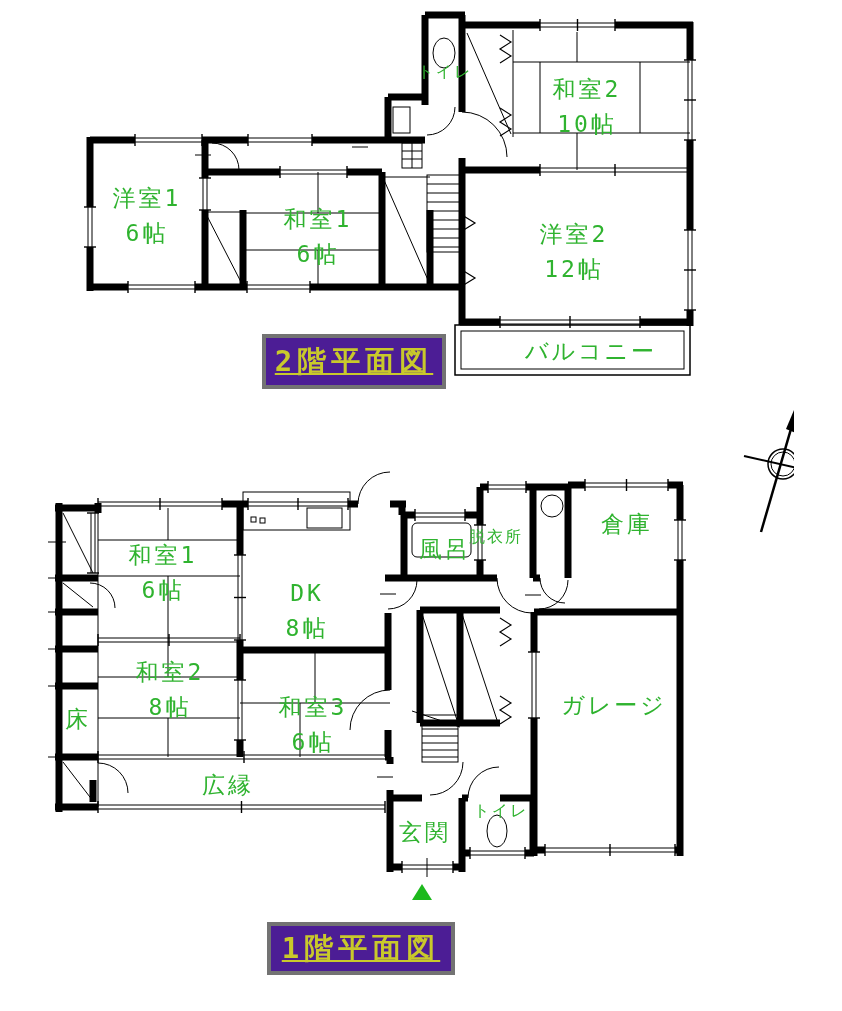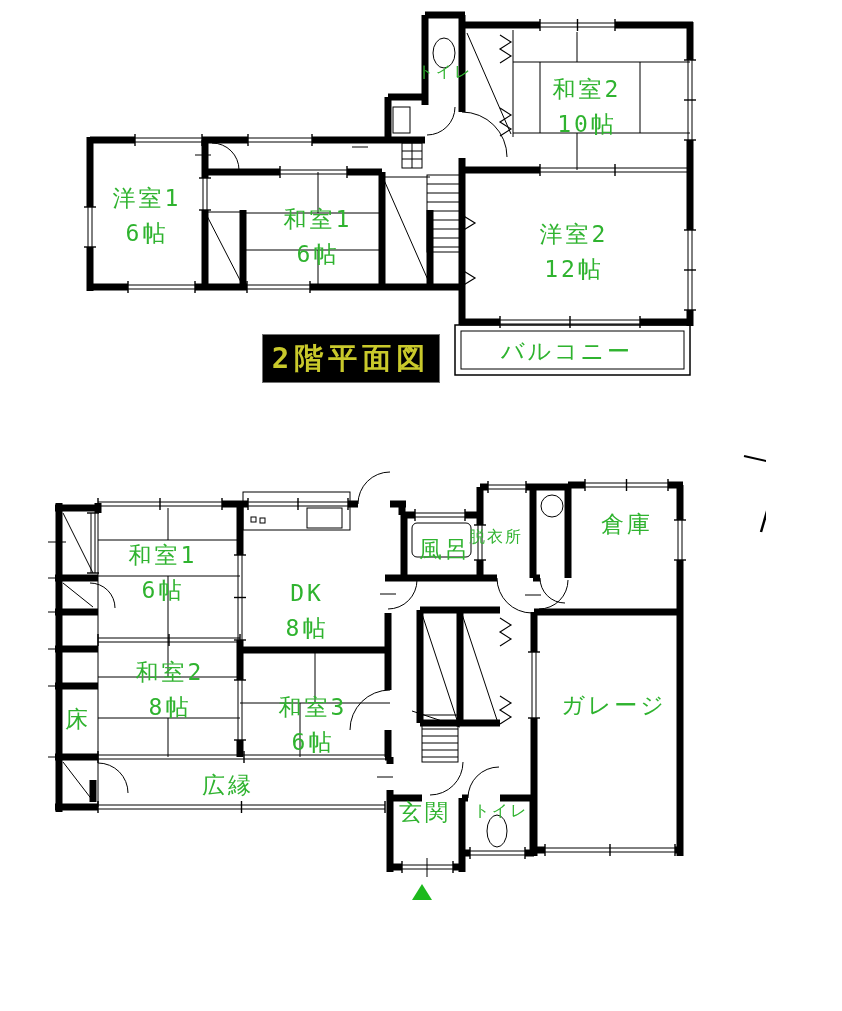--- a/index.html
+++ b/index.html
@@ -1,26 +1,26 @@
 <!DOCTYPE html>
 <html style="--green: #2fb32f; --yellow: #c9c92b;"><head>
 <meta charset="utf-8">
 <style>
   html,body{margin:0;padding:0;background:#ffffff;}
   #canvas{position:relative;width:766px;height:1011px;background:#ffffff;overflow:hidden;
-          font-family:"DejaVu Sans Mono","Liberation Sans",sans-serif;}
+          font-family:"DejaVu Sans Mono","Liberation Sans",sans-serif;padding-left:28px;}
   #plan-svg{position:absolute;left:0;top:0;}
   .rlabel{position:absolute;transform:translate(-50%,-50%);text-align:center;
           color:var(--green,#2fb32f);font-size:23px;line-height:1.5;letter-spacing:3px;
           white-space:nowrap;}
   .rlabel.small{font-size:16px;letter-spacing:2px;}
-  .title-box{position:absolute;border:1px solid #737373;background:#000000;display:flex;
+  .title-box{position:absolute;border:4px solid #737373;background:#4c1d95;display:flex;
              align-items:center;justify-content:center;color:var(--yellow,#c9c92b);
              font-size:29px;letter-spacing:5px;font-weight:bold;
-             font-family:"DejaVu Sans Mono","Liberation Sans",sans-serif;}
+             font-family:"DejaVu Sans Mono","Liberation Sans",sans-serif;text-decoration:underline;}
   .north-label{position:absolute;transform:translate(-50%,-50%);font-family:"DejaVu Serif","Liberation Serif",serif;
                font-style:italic;font-weight:bold;font-size:18px;color:#000;}
 </style>
 </head>
 <body>
 
 <div id="canvas">
 
   <svg id="plan-svg" width="842" height="1011" viewBox="0 0 842 1011">
 
@@ -260,21 +260,21 @@
       <div>6帖</div>
     </div>
   <div class="rlabel" style="left:318px;top:236px">
       <div>和室1</div>
       <div>6帖</div>
     </div>
   <div class="rlabel" style="left:574px;top:251px">
       <div>洋室2</div>
       <div>12帖</div>
     </div>
-  <div class="rlabel" style="left:567px;top:351px">
+  <div class="rlabel" style="left:591px;top:351px">
       <div>バルコニー</div>
     </div>
 
   <div class="rlabel" style="left:163px;top:572px">
       <div>和室1</div>
       <div>6帖</div>
     </div>
   <div class="rlabel" style="left:307px;top:610px">
       <div>DK</div>
       <div>8帖</div>
@@ -295,28 +295,31 @@
   <div class="rlabel" style="left:313px;top:724px">
       <div>和室3</div>
       <div>6帖</div>
     </div>
   <div class="rlabel" style="left:78px;top:719px">
       <div>床</div>
     </div>
   <div class="rlabel" style="left:228px;top:785px">
       <div>広縁</div>
     </div>
-  <div class="rlabel" style="left:425px;top:812px">
+  <div class="rlabel" style="left:425px;top:832px">
       <div>玄関</div>
     </div>
   <div class="rlabel small" style="left:501px;top:811px">
       <div>トイレ</div>
     </div>
   <div class="rlabel" style="left:614px;top:705px">
       <div>ガレージ</div>
     </div>
 
   <div class="title-box" style="left:262px;top:334px;width:176px;height:47px">
       <span>2階平面図</span>
     </div>
+  <div class="title-box" style="left:267px;top:922px;width:180px;height:45px">
+      <span>1階平面図</span>
+    </div>
 
   <div class="north-label" style="left:806px;top:368px">N</div>
 </div>
 
 </body></html>

